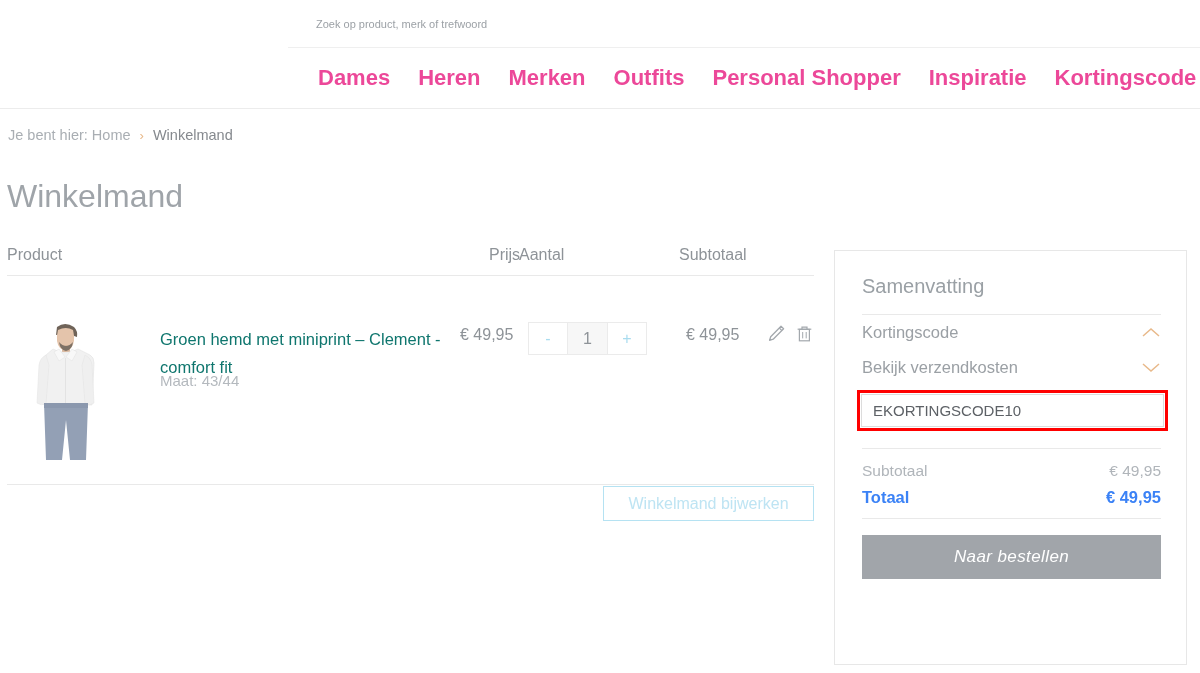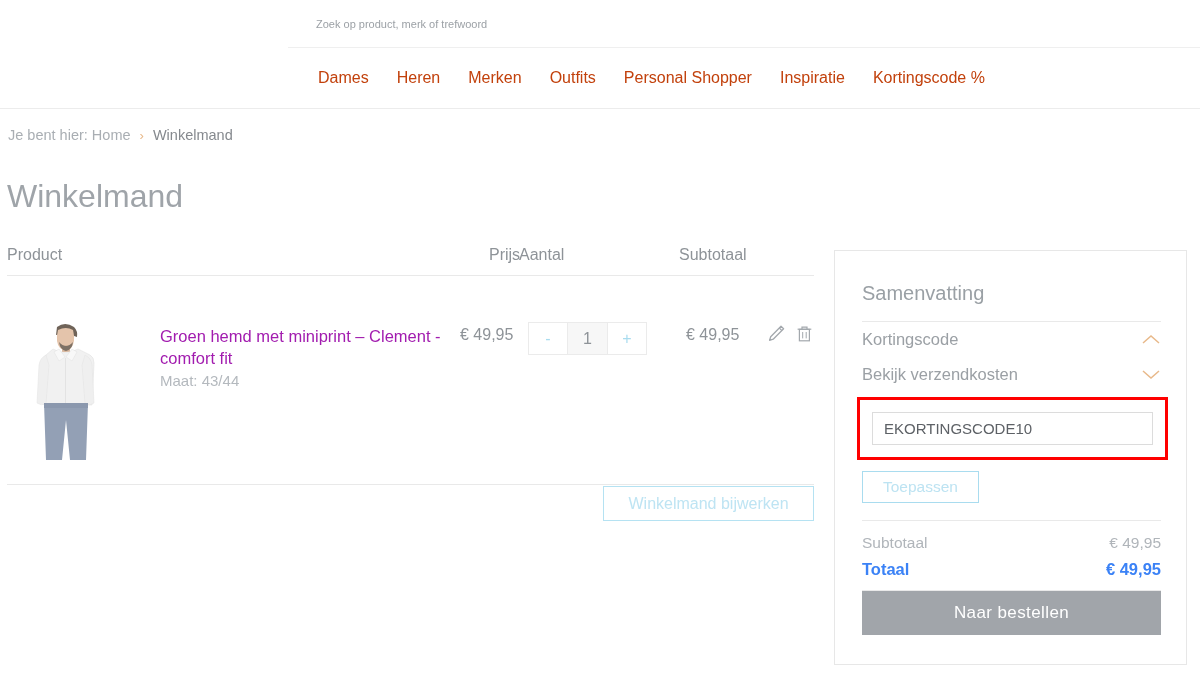--- a/index.html
+++ b/index.html
@@ -48,23 +48,24 @@
     font-size: 11px; color: #8c9196;
   }
   .search-input::placeholder { color: #9ca1a6; opacity: 1; }
 
   .nav {
     position: absolute; left: 288px; top: 48px;
     width: 912px; height: 60px;
     display: flex; align-items: center;
   }
   .nav a {
-    color: #c2410c; font-size: 16px;
+    color: #ec4899; font-size: 22px;
     text-decoration: none; padding: 0 14px;
     white-space: nowrap;
+    font-weight: bold;
   }
   .nav a:first-child { margin-left: 16px; }
 
   
   .breadcrumb {
     position: absolute; left: 8px; top: 127px;
     font-size: 14.5px; color: #a9aeb3;
   }
   .breadcrumb .crumb-home { color: #a9aeb3; text-decoration: none; }
   .breadcrumb .sep { color: #e8b98a; margin: 0 5px; font-size: 13px; }
@@ -96,21 +97,21 @@
     border-bottom: 1px solid #e9e9e9;
   }
   .prod-img {
     position: absolute; left: 15px; top: 42px;
     width: 87px; height: 142px;
     overflow: hidden;
   }
   .prod-title {
     position: absolute; left: 153px; top: 49px;
     width: 295px;
-    font-size: 16.5px; line-height: 22px; color: #a21caf;
+    font-size: 16.5px; line-height: 28px; color: #0f766e;
   }
   .prod-size {
     position: absolute; left: 153px; top: 96px;
     font-size: 15px; color: #b4b9be;
   }
   .prod-price {
     position: absolute; left: 453px; top: 50px;
     font-size: 16px; color: #8e9398;
   }
   .qty {
@@ -148,36 +149,36 @@
     font-family: "Liberation Sans", sans-serif;
     cursor: pointer;
   }
 
   
   .summary {
     position: absolute; left: 834px; top: 250px;
     width: 353px; height: 415px;
     border: 1px solid #e7e7e7; background: #fff;
   }
-  .summary-inner { position: absolute; left: 27px; top: 7px; width: 299px; }
+  .summary-inner { position: absolute; left: 27px; top: 0; width: 299px; }
   .sum-title {
     margin-top: 24px; font-size: 20px; color: #9aa0a5; font-weight: 400;
     padding-bottom: 16px; border-bottom: 1px solid #e9e9e9;
   }
   .acc-row {
     height: 35px; display: flex; align-items: center;
     justify-content: space-between; cursor: pointer;
     font-size: 16.5px; color: #9ba0a5;
   }
   .acc-row:first-of-type { margin-top: 4px; }
   .chev { color: #e8b98a; line-height: 0; }
 
   .code-wrap {
     position: relative; margin-top: 5px;
-    border: 3px solid #ff0000; padding: 12px; width: 311px; left: -5px;
+    border: 3px solid #ff0000; padding: 1px; width: 311px; left: -5px;
   }
   .code-input {
     width: 100%; height: 33px;
     border: 1px solid #dcdcdc; background: #fff;
     padding: 0 11px; font-size: 15px; color: #5d6166;
     font-family: "Liberation Sans", sans-serif; outline: none;
   }
   .apply-btn {
     margin-top: 11px; width: 117px; height: 32px;
     border: 1.5px solid #a9dcef; background: #fff;
@@ -188,24 +189,25 @@
     margin-top: 17px; padding-top: 13px;
     border-top: 1px solid #e9e9e9;
   }
   .tot-row {
     display: flex; justify-content: space-between;
     font-size: 15.5px; color: #b0b5ba; margin-bottom: 8px;
   }
   .tot-row.strong { color: #3b82f6; font-weight: bold; font-size: 16.5px; }
   .tot-sep { border-top: 1px solid #e9e9e9; margin-top: 11px; }
   .checkout-btn {
-    width: 299px; height: 44px;
+    margin-top: 16px; width: 299px; height: 44px;
     background: #a1a5aa; border: none; color: #fff;
     font-size: 17px; letter-spacing: 0.4px; cursor: pointer;
     font-family: "Liberation Sans", sans-serif;
+    font-style: italic;
   }
 </style>
 </head>
 <body>
 
 <div class="header">
 
 
   <div class="search-row">
     <input class="search-input" type="text" placeholder="Zoek op product, merk of trefwoord" style="">
@@ -327,21 +329,20 @@
         <svg width="20" height="13" viewBox="0 0 20 13">
           <polyline points="2,3 10,10 18,3" fill="none" stroke="#e8b98a" stroke-width="1.5"></polyline>
         </svg>
       </span>
     </div>
 
     <div class="code-wrap">
       <input class="code-input" type="text" value="EKORTINGSCODE10" style="">
     </div>
 
-    <button class="apply-btn">Toepassen</button>
 
     <div class="totals">
       <div class="tot-row">
         <span>Subtotaal</span>
         <span>€ 49,95</span>
       </div>
       <div class="tot-row strong">
         <span>Totaal</span>
         <span>€ 49,95</span>
       </div>

